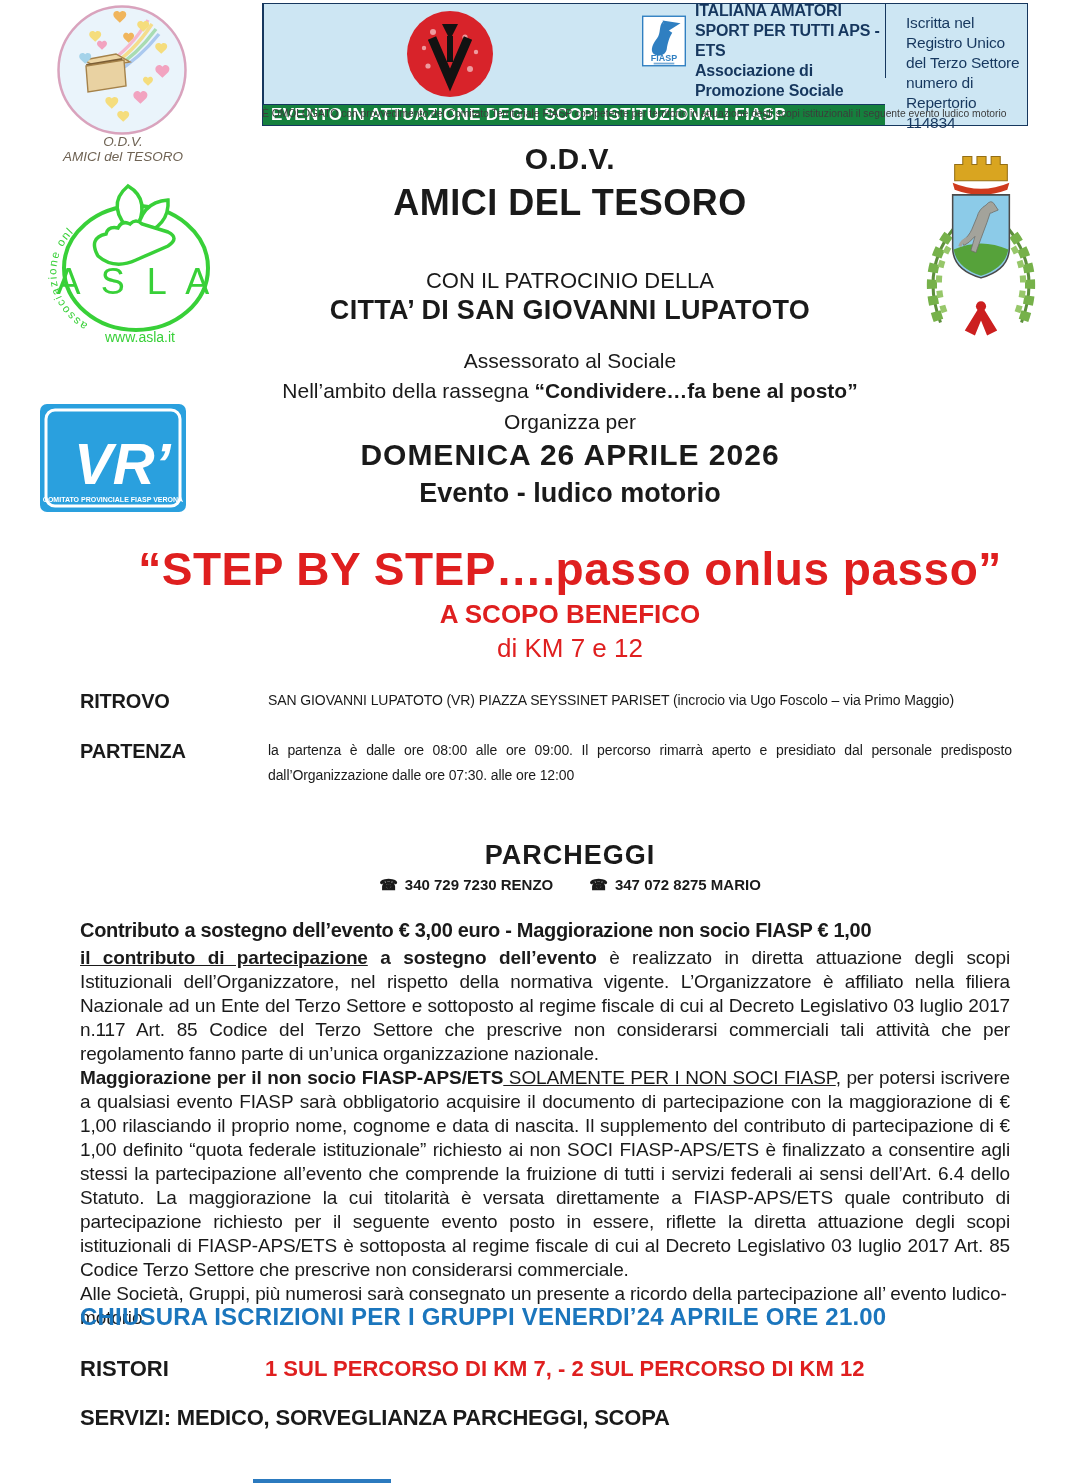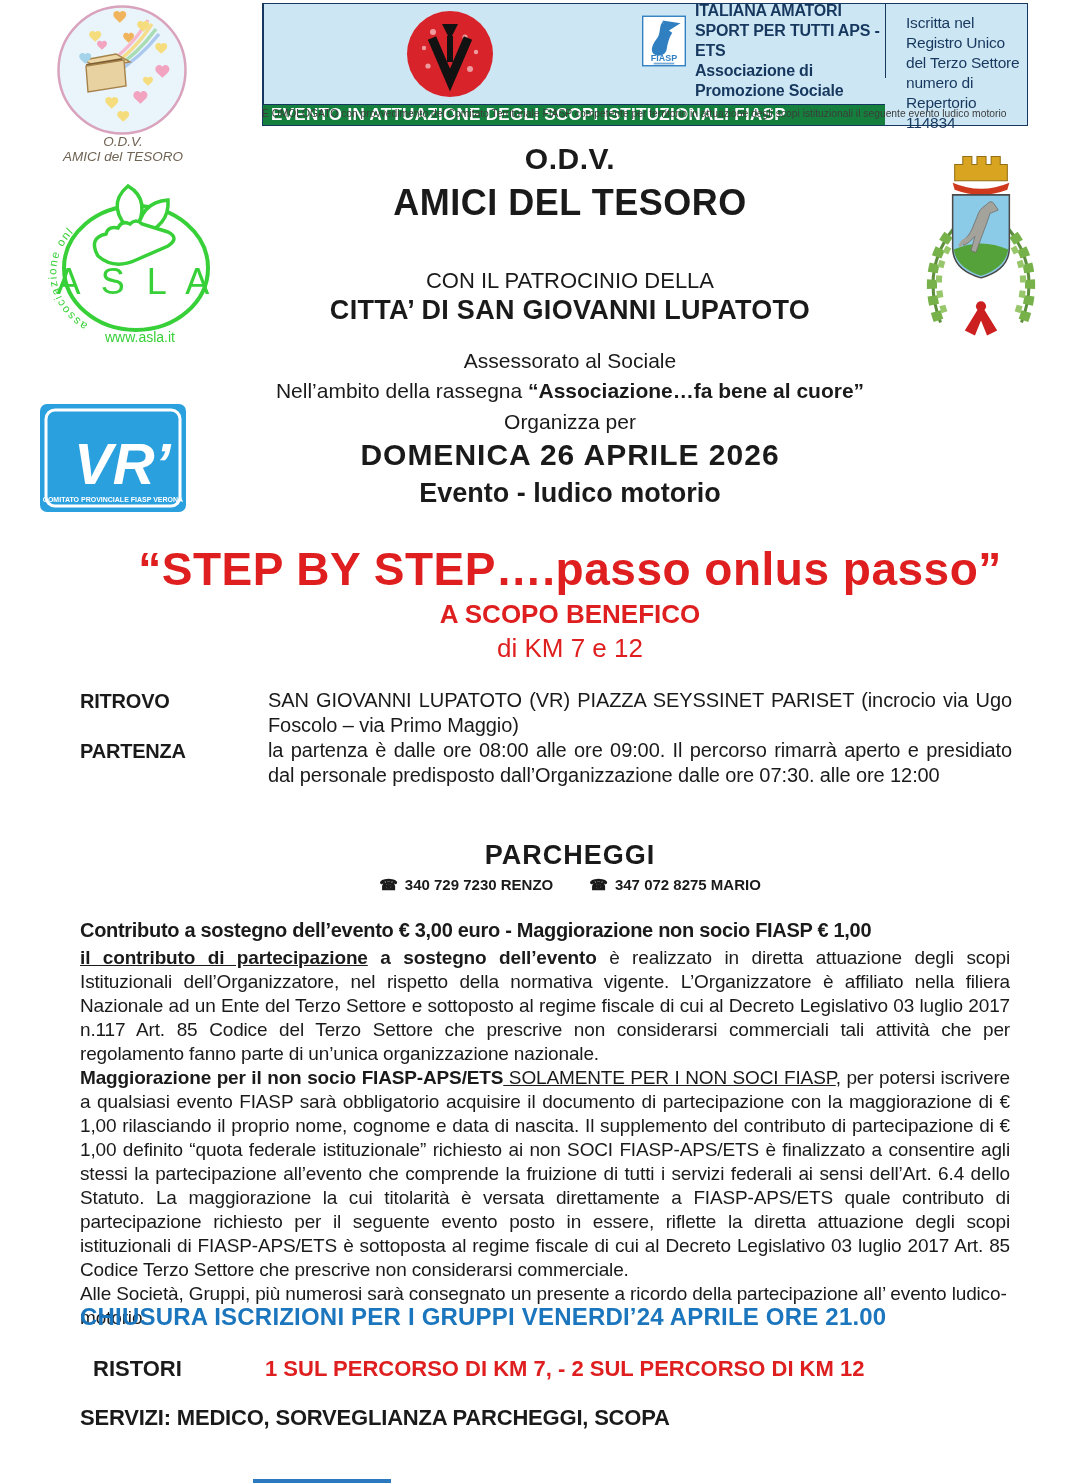--- a/index.html
+++ b/index.html
@@ -36,34 +36,34 @@
   .h-organizza{top:410px;font-size:21px;}
   .h-domenica{top:438px;font-size:30px;font-weight:bold;letter-spacing:1px;}
   .h-evento{top:478px;font-size:27px;font-weight:bold;}
 
   .red{color:#df1f1f;}
   .h-step{top:542px;font-size:46px;font-weight:bold;letter-spacing:0.5px;}
   .h-scopo{top:599px;font-size:26px;font-weight:bold;}
   .h-km{top:633px;font-size:26px;font-weight:normal;}
 
   .lbl{font-size:20px;font-weight:bold;letter-spacing:-0.2px;}
-  .dtext{width:744px;font-size:20px;line-height:25px;text-align:justify;letter-spacing:-0.1px;}
+  .dtext{width:744px;font-size:14px;line-height:25px;text-align:justify;letter-spacing:-0.1px;}
 
   .h-iscr{top:840px;font-size:27px;font-weight:bold;letter-spacing:1px;}
   .phones{top:876px;font-size:15px;font-weight:bold;}
   .phones .gap{display:inline-block;width:36px;}
   .phones .ico{margin-right:7px;}
 
   .contributo{left:80px;top:919px;width:935px;font-size:20px;font-weight:bold;letter-spacing:-0.3px;}
   .paras{left:80px;top:946px;width:930px;font-size:19px;line-height:24px;text-align:justify;letter-spacing:-0.15px;}
   .paras p{margin:0;}
   .presente{margin-top:26px;text-align:left;}
 
   .chiusura{left:80px;top:1303px;font-size:24px;font-weight:bold;color:#1b76bd;letter-spacing:0.2px;}
-  .ristori-lbl{left:80px;top:1356px;font-size:22px;font-weight:bold;margin-left:13px;}
+  .ristori-lbl{left:80px;top:1356px;font-size:22px;font-weight:bold;}
   .ristori-txt{left:265px;top:1356px;font-size:22px;font-weight:bold;color:#df1f1f;}
   .servizi{left:80px;top:1405px;font-size:22px;font-weight:bold;letter-spacing:-0.2px;}
   .bottom-line{left:253px;top:1479px;width:138px;height:4px;background:#2b7abf;}
 </style>
 </head>
 <body>
 
 <div class="page">
 
   <svg class="abs" style="left:56px;top:4px" width="132" height="132" viewBox="0 0 132 132">
@@ -129,21 +129,21 @@
     </div>
     <div class="banner">EVENTO IN ATTUAZIONE DEGLI SCOPI ISTITUZIONALI FIASP</div>
   </div>
   <div class="abs omologato">È OMOLOGATO con provvedimento del Comitato Territoriale FIASP competente per territorio in attuazione degli scopi istituzionali il seguente evento ludico motorio</div>
 
   <div class="abs center-col h-odv">O.D.V.</div>
   <div class="abs center-col h-amici">AMICI DEL TESORO</div>
   <div class="abs center-col h-patro">CON IL PATROCINIO DELLA</div>
   <div class="abs center-col h-citta">CITTA’ DI SAN GIOVANNI LUPATOTO</div>
   <div class="abs center-col h-assess">Assessorato al Sociale</div>
-  <div class="abs center-col h-rasse"><span>Nell’ambito della rassegna </span><span class="b">“Associazione…fa bene al cuore”</span></div>
+  <div class="abs center-col h-rasse"><span>Nell’ambito della rassegna </span><span class="b">“Condividere…fa bene al posto”</span></div>
   <div class="abs center-col h-organizza">Organizza per</div>
   <div class="abs center-col h-domenica">DOMENICA 26 APRILE 2026</div>
   <div class="abs center-col h-evento">Evento - ludico motorio</div>
 
   <svg class="abs" style="left:36px;top:172px" width="196" height="178" viewBox="0 0 196 178">
     <defs>
         <path id="aslaArc" d="M52 152 A 66 60 0 0 1 40 58" fill="none"></path>
       </defs>
     <ellipse cx="100" cy="96" rx="72" ry="62" fill="none" stroke="#38d038" stroke-width="4"></ellipse>
     <path d="M97 62 Q68 34 92 14 Q116 28 99 60 Z" fill="#ffffff" stroke="#38d038" stroke-width="3.5"></path>

